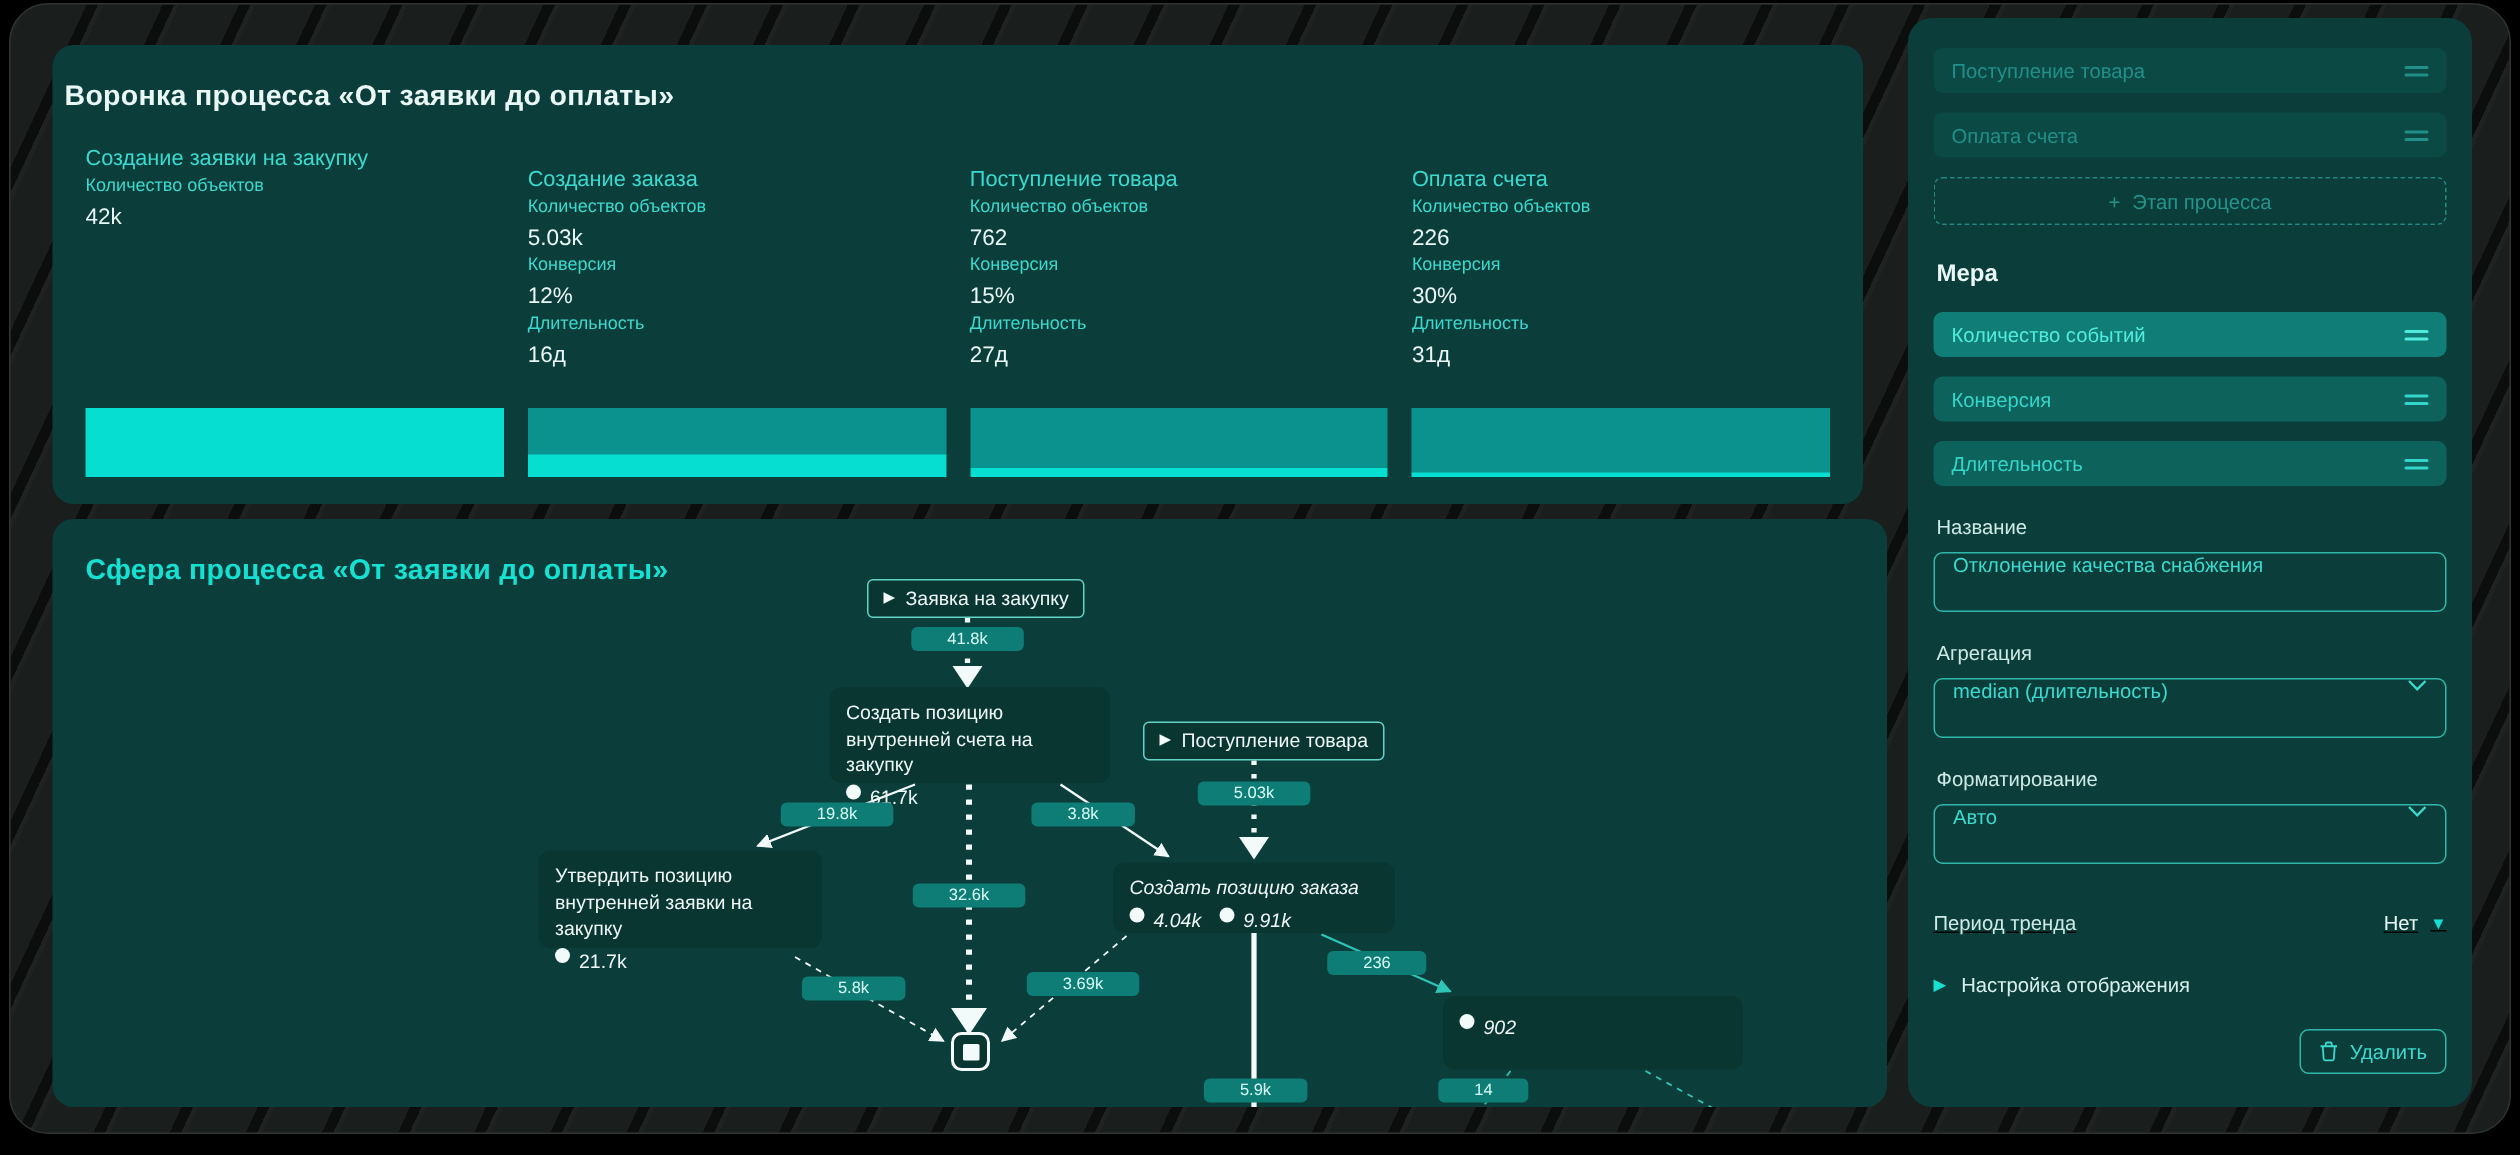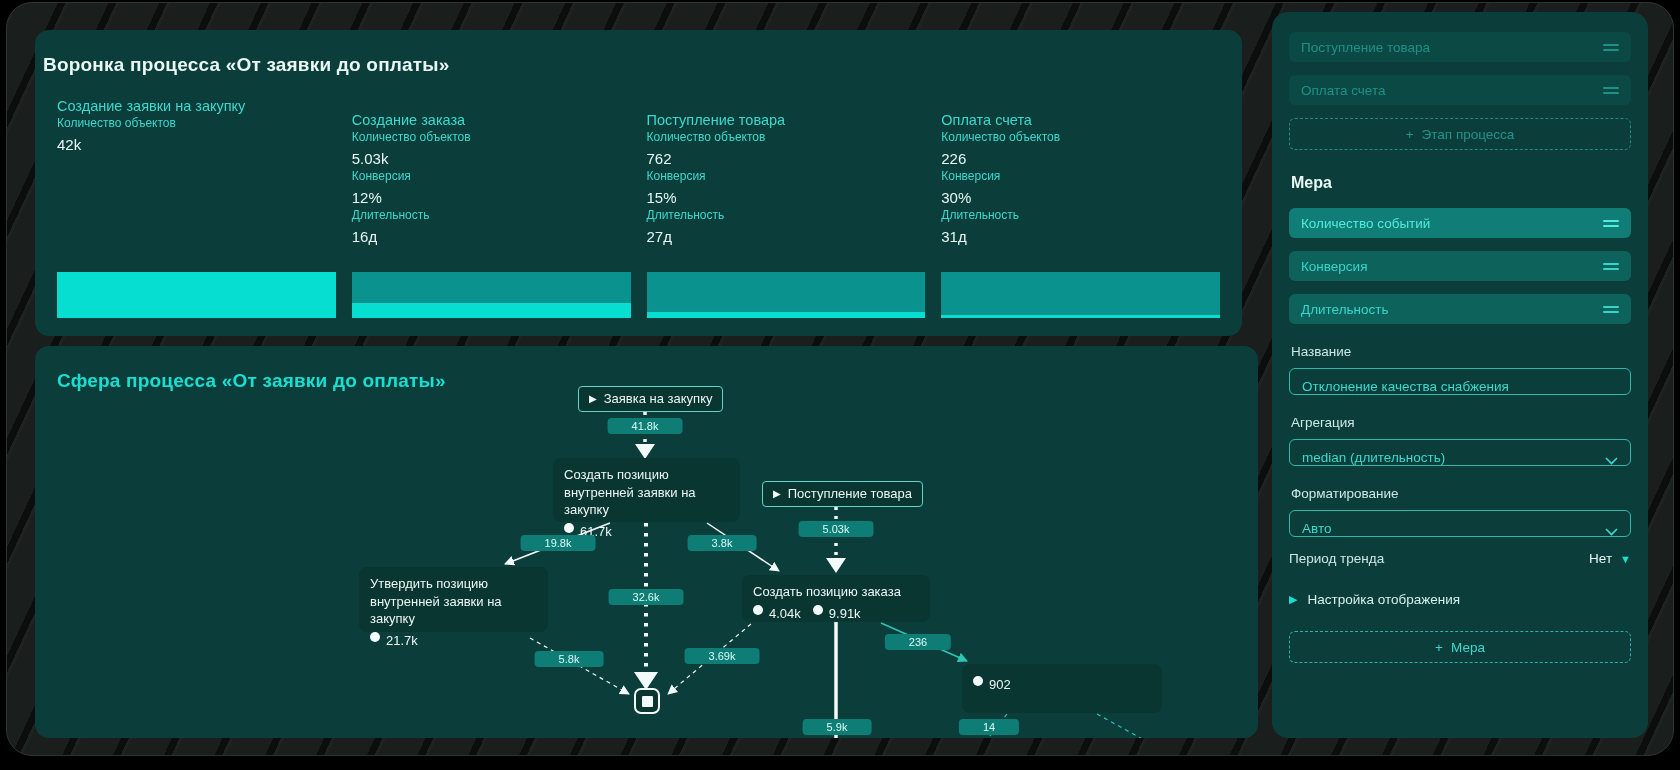--- a/index.html
+++ b/index.html
@@ -29,21 +29,21 @@
   .mvalue{color:#e9f7f5;font-size:15px;margin-top:6px;}
   .bar{position:absolute;left:0;right:0;bottom:0;height:46px;background:#0a938e;overflow:hidden;}
   .bar .bar-fill{position:absolute;left:0;right:0;bottom:0;background:#06ded2;}
 
   
   .gnode{position:absolute;color:#eef7f5;font-size:13px;line-height:1.35;}
   .startnode{background:#093631;border:1px solid #63d3c8;border-radius:4px;padding:3px 10px;white-space:nowrap;display:flex;align-items:center;gap:7px;}
   .startnode .play{color:#f2fbfa;font-size:10px;}
   .tasknode{background:#093631;border:1.5px solid #2fae a2;border-radius:8px;padding:8px 11px;}
   .tasknode{border-color:#2fae9f;}
-  .tasknode.hl{border-color:#46d9cc;}
+  .tasknode.hl{border-color:#46d9cc;font-style:italic;}
   .ncounts{display:flex;align-items:center;gap:12px;margin-top:4px;}
   .ncount{display:flex;align-items:flex-start;gap:6px;}
   .dot{width:10px;height:10px;border-radius:50%;background:#f2fbfa;display:inline-block;}
   .endnode{position:absolute;width:26px;height:26px;border:2px solid #f2fbfa;border-radius:7px;background:#093631;display:flex;align-items:center;justify-content:center;}
   .endnode .sq{width:11px;height:11px;background:#f2fbfa;border-radius:1px;}
 
   .badge{position:absolute;transform:translate(-50%,-50%);background:#0e7d76;color:#d9fbf7;
     font-size:11px;padding:2px 24px;border-radius:4px;white-space:nowrap;z-index:4;}
 
   svg.edges{position:absolute;left:0;top:0;z-index:1;}
@@ -54,23 +54,23 @@
     display:flex;align-items:center;justify-content:space-between;padding:0 12px;margin-bottom:13px;}
   .sb-item.active{background:#107e76;color:#52ecdf;}
   .sb-item.faded{background:#0b4945;color:rgba(53,214,202,.5);}
   .handle{width:16px;display:flex;flex-direction:column;gap:3px;}
   .handle i{display:block;height:2px;background:currentColor;border-radius:2px;}
   .dashed-btn{height:32px;border:1px dashed rgba(59,217,206,.5);border-radius:6px;color:rgba(59,217,206,.55);
     font-size:13.5px;display:flex;align-items:center;justify-content:center;gap:8px;background:transparent;width:100%;margin-bottom:0;cursor:pointer;}
   .dashed-btn.bright{color:#3bd9ce;border-color:rgba(59,217,206,.75);}
   .sb-heading{color:#e9f7f5;font-size:16px;font-weight:700;margin:24px 0 16px 2px;}
   .sb-label{color:#cde9e6;font-size:13.5px;margin:20px 0 9px 2px;}
-  .sb-input{height:27px;border:1px solid #2fb7ab;border-radius:6px;background:transparent;color:#3bd9ce;
-    font-size:13.5px;display:flex;align-items:flex-end;justify-content:space-between;padding:0 12px;width:100%;}
-  .trend-row{display:flex;align-items:center;justify-content:space-between;margin-top:14px;}
+  .sb-input{height:40px;border:1px solid #2fb7ab;border-radius:6px;background:transparent;color:#3bd9ce;
+    font-size:13.5px;display:flex;align-items:flex-start;justify-content:space-between;padding:0 12px;width:100%;}
+  .trend-row{display:flex;align-items:center;justify-content:space-between;margin-top:32px;text-decoration:underline;}
   .trend-row .t-label{color:#cde9e6;font-size:13.5px;}
   .trend-val{display:flex;align-items:center;gap:8px;color:#e9f7f5;font-size:13.5px;}
   .trend-val .tri{color:#16e0d2;font-size:11px;}
   .disclosure{display:flex;align-items:center;gap:10px;margin-top:26px;color:#d8efec;font-size:13.5px;}
   .disclosure .play{color:#16e0d2;font-size:11px;}
   .delete-row{display:flex;justify-content:flex-end;margin-top:22px;}
   .delete-btn{height:30px;border:1px solid #2fb7ab;border-radius:6px;background:transparent;color:#3bd9ce;
     font-size:13.5px;display:flex;align-items:center;gap:7px;padding:0 12px;cursor:pointer;}
   .add-measure-wrap{margin-top:24px;}
 </style>
@@ -171,21 +171,21 @@
       <line x1="972" y1="368" x2="928" y2="425" stroke="#2ec4b6" stroke-width="1.2" stroke-dasharray="4 4"></line>
       <line x1="1062" y1="368" x2="1178" y2="432" stroke="#2ec4b6" stroke-width="1.2" stroke-dasharray="4 4"></line>
     </svg>
 
     <div class="gnode startnode" style="left:543px;top:40px;">
       <span class="play">▶</span>
       <span>Заявка на закупку</span>
     </div>
 
     <div class="gnode tasknode" style="left:518px;top:112px;width:187px;height:64px;">
-      <div>Создать позицию внутренней заявки на закупку</div>
+      <div>Создать позицию внутренней счета на закупку</div>
       <div class="ncounts">
           <span class="ncount">
             <span class="dot"></span>
             <span>61.7k</span>
           </span>
         </div>
     </div>
 
     <div class="gnode startnode" style="left:727px;top:135px;">
       <span class="play">▶</span>
@@ -314,20 +314,28 @@
         <span>Нет</span>
         <span class="tri">▼</span>
       </span>
     </div>
 
     <div class="disclosure">
       <span class="play">▶</span>
       <span>Настройка отображения</span>
     </div>
 
+    <div class="delete-row">
+      <button class="delete-btn">
+        <svg width="13" height="14" viewBox="0 0 13 14">
+          <path d="M1 3.5 h11 M4.5 3.5 V2 a1 1 0 0 1 1-1 h2 a1 1 0 0 1 1 1 v1.5 M2.5 3.5 l.6 8.5 a1 1 0 0 0 1 .9 h4.8 a1 1 0 0 0 1-.9 l.6-8.5" fill="none" stroke="#3bd9ce" stroke-width="1.2"></path>
+        </svg>
+        <span>Удалить</span>
+      </button>
+    </div>
 
     <div class="add-measure-wrap">
       <button class="dashed-btn bright">
         <span>+</span>
         <span>Мера</span>
       </button>
     </div>
   </aside>
 </div>
 

